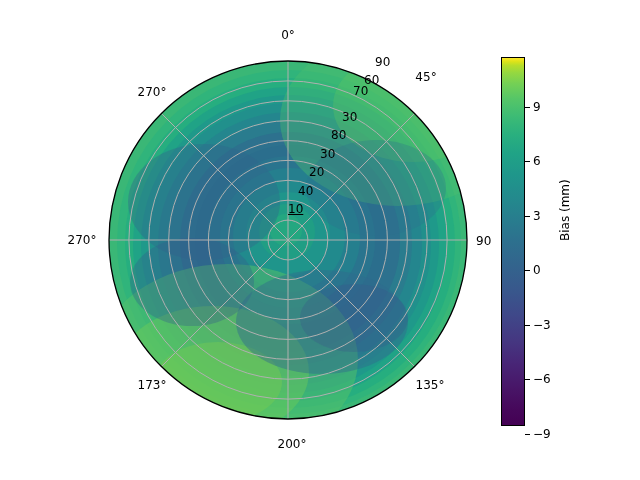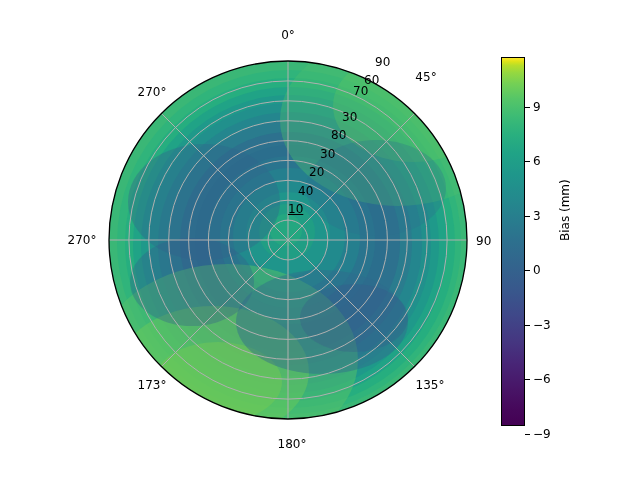--- a/index.html
+++ b/index.html
@@ -218,21 +218,21 @@
     <div class="radial-label" style="left:234px; top:50px;">30</div>
     <div class="radial-label" style="left:245px; top:24px;">70</div>
     <div class="radial-label" style="left:256px; top:13px;">60</div>
     <div class="radial-label" style="left:267px; top:-5px;">90</div>
   </div>
 
   <div class="angle-label" style="left:266px; top:28px;  width:44px;">0°</div>
   <div class="angle-label" style="left:404px; top:70px;  width:44px;text-align:center;">45°</div>
   <div id="angle-label-right">90</div>
   <div class="angle-label" style="left:404px; top:378px; width:52px;">135°</div>
-  <div class="angle-label" style="left:266px; top:437px; width:52px;">180°</div>
+  <div class="angle-label" style="left:266px; top:437px; width:52px;">200°</div>
   <div class="angle-label" style="left:126px; top:378px; width:52px;">173°</div>
   <div class="angle-label" style="left:56px;  top:233px; width:52px;text-align:center;">270°</div>
   <div class="angle-label" style="left:126px; top:85px;  width:52px;">270°</div>
 
   <div id="colorbar-axes">
     <div id="colorbar-gradient"></div>
 
     <div class="cbar-tick" style="top:49.9px;"></div>
     <div class="cbar-ticklabel" style="top:49.9px;">9</div>
 

